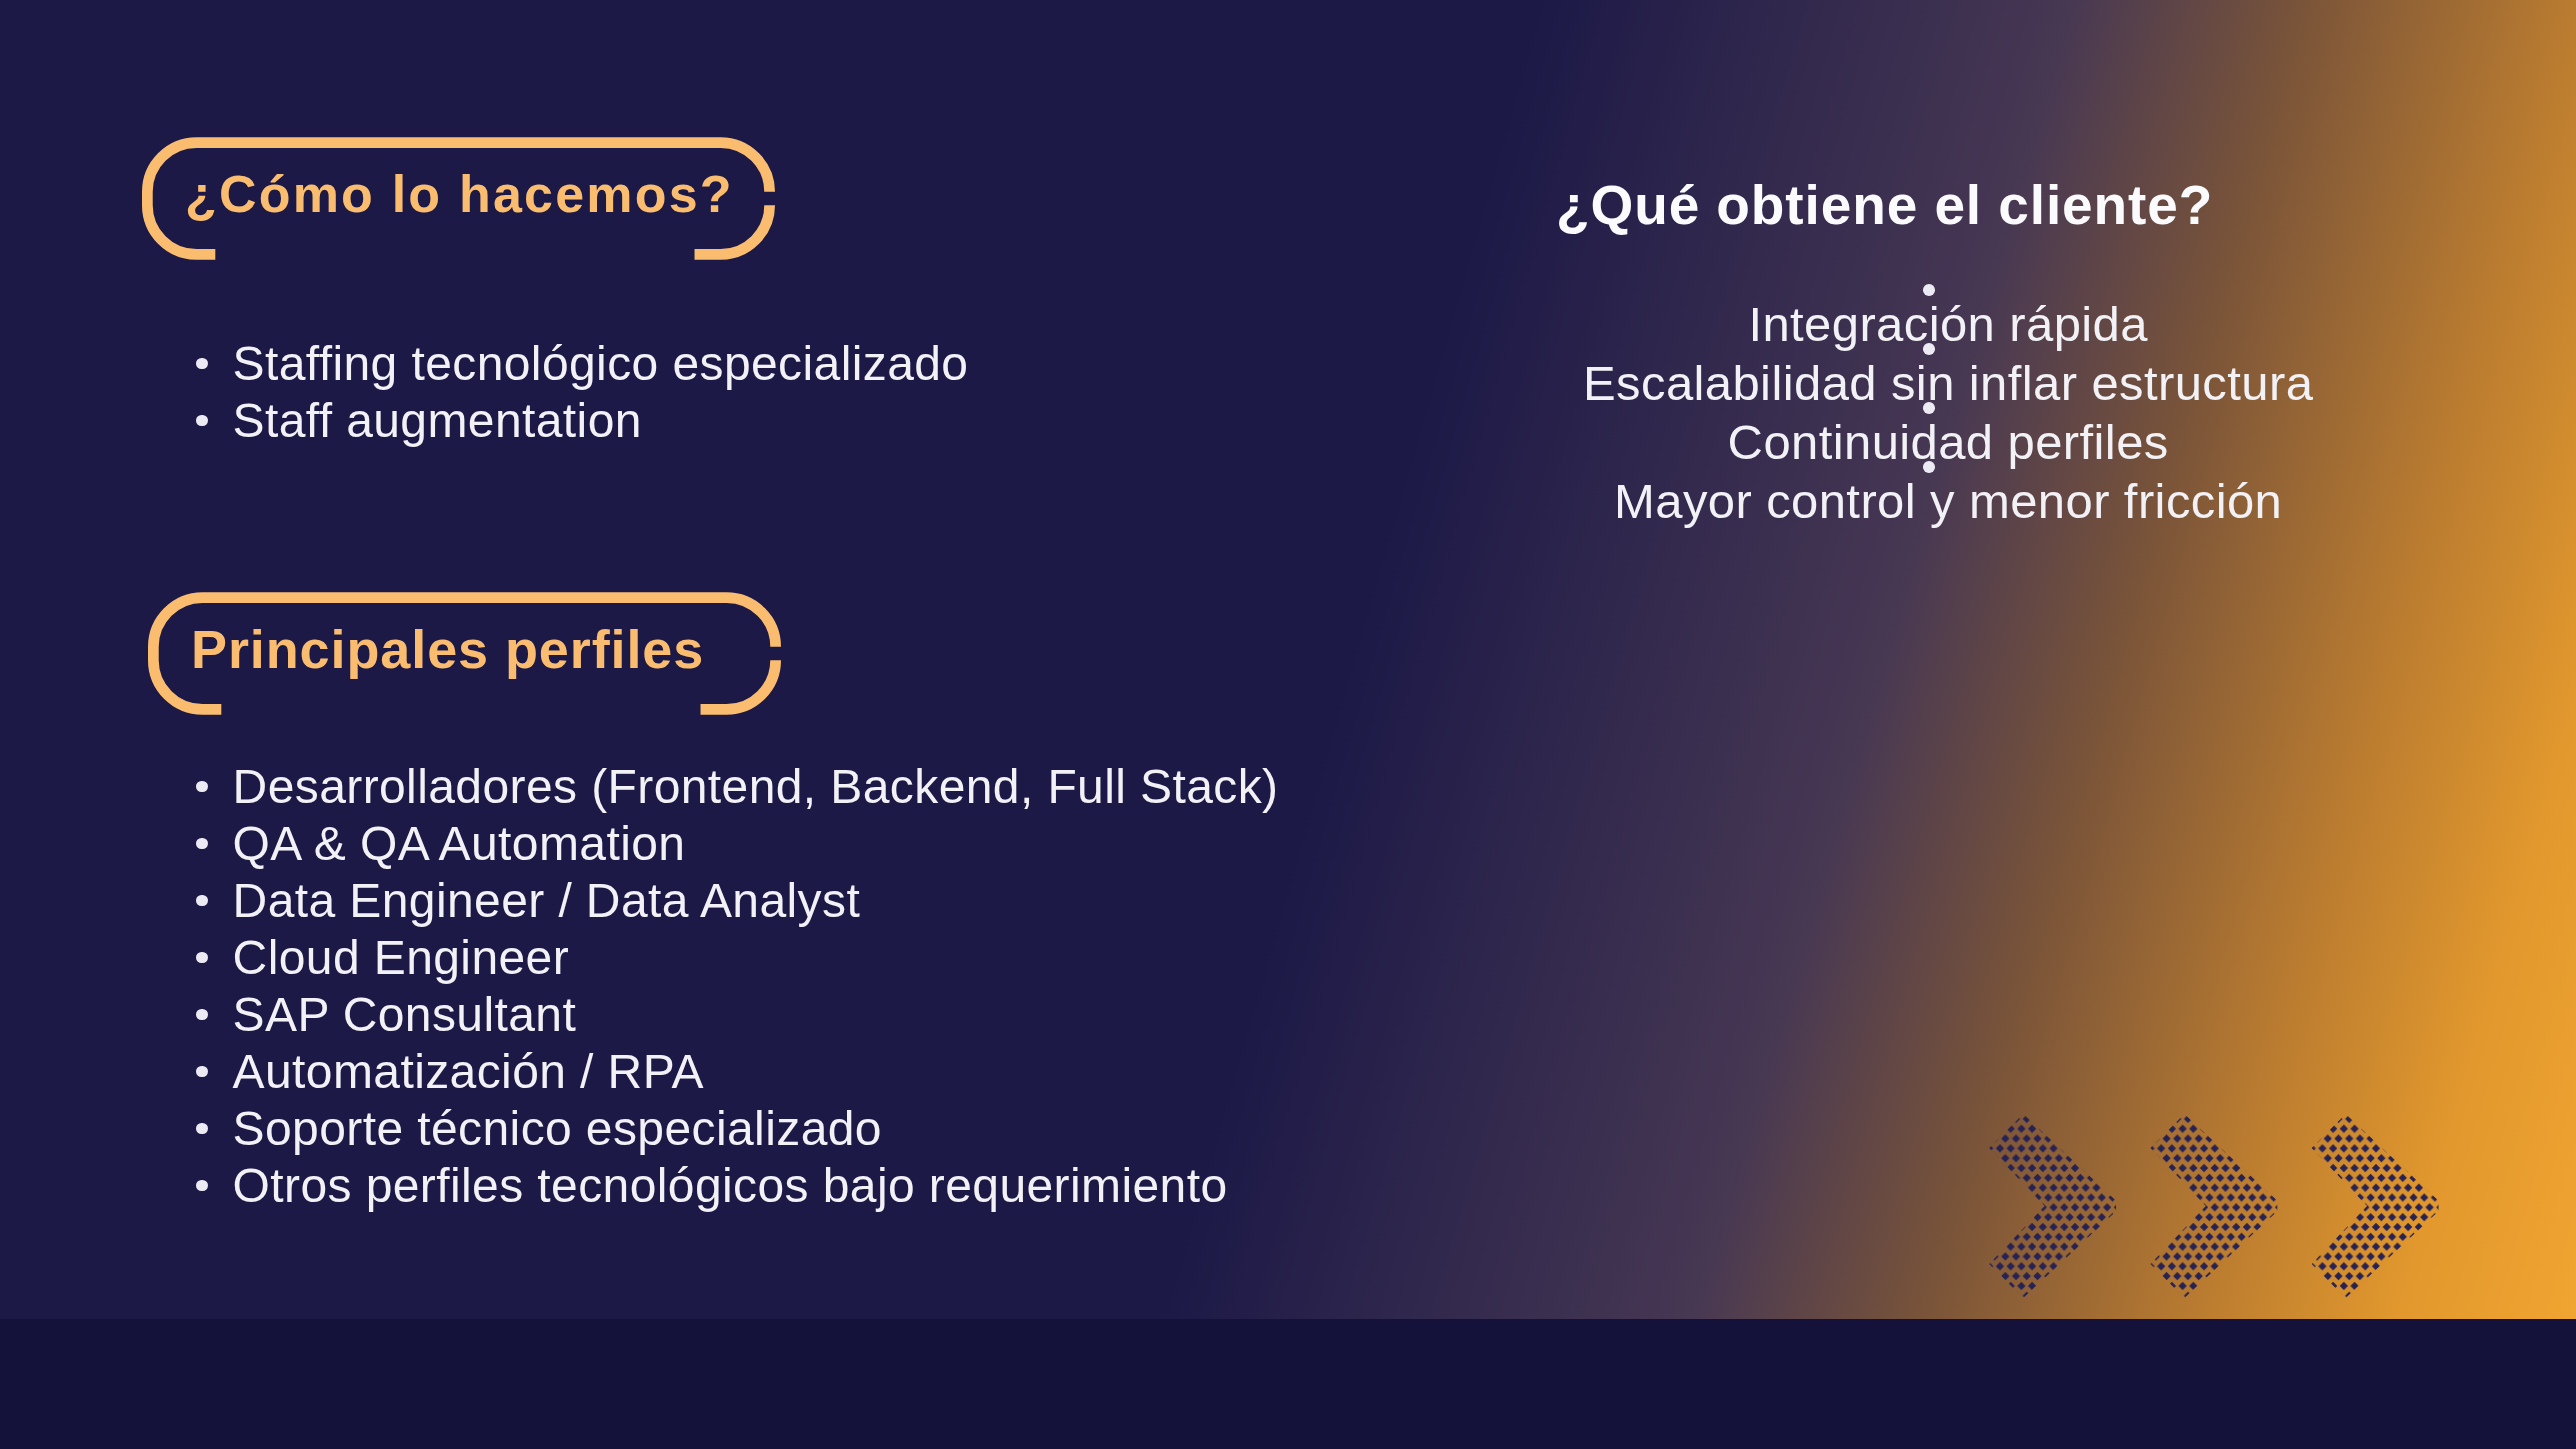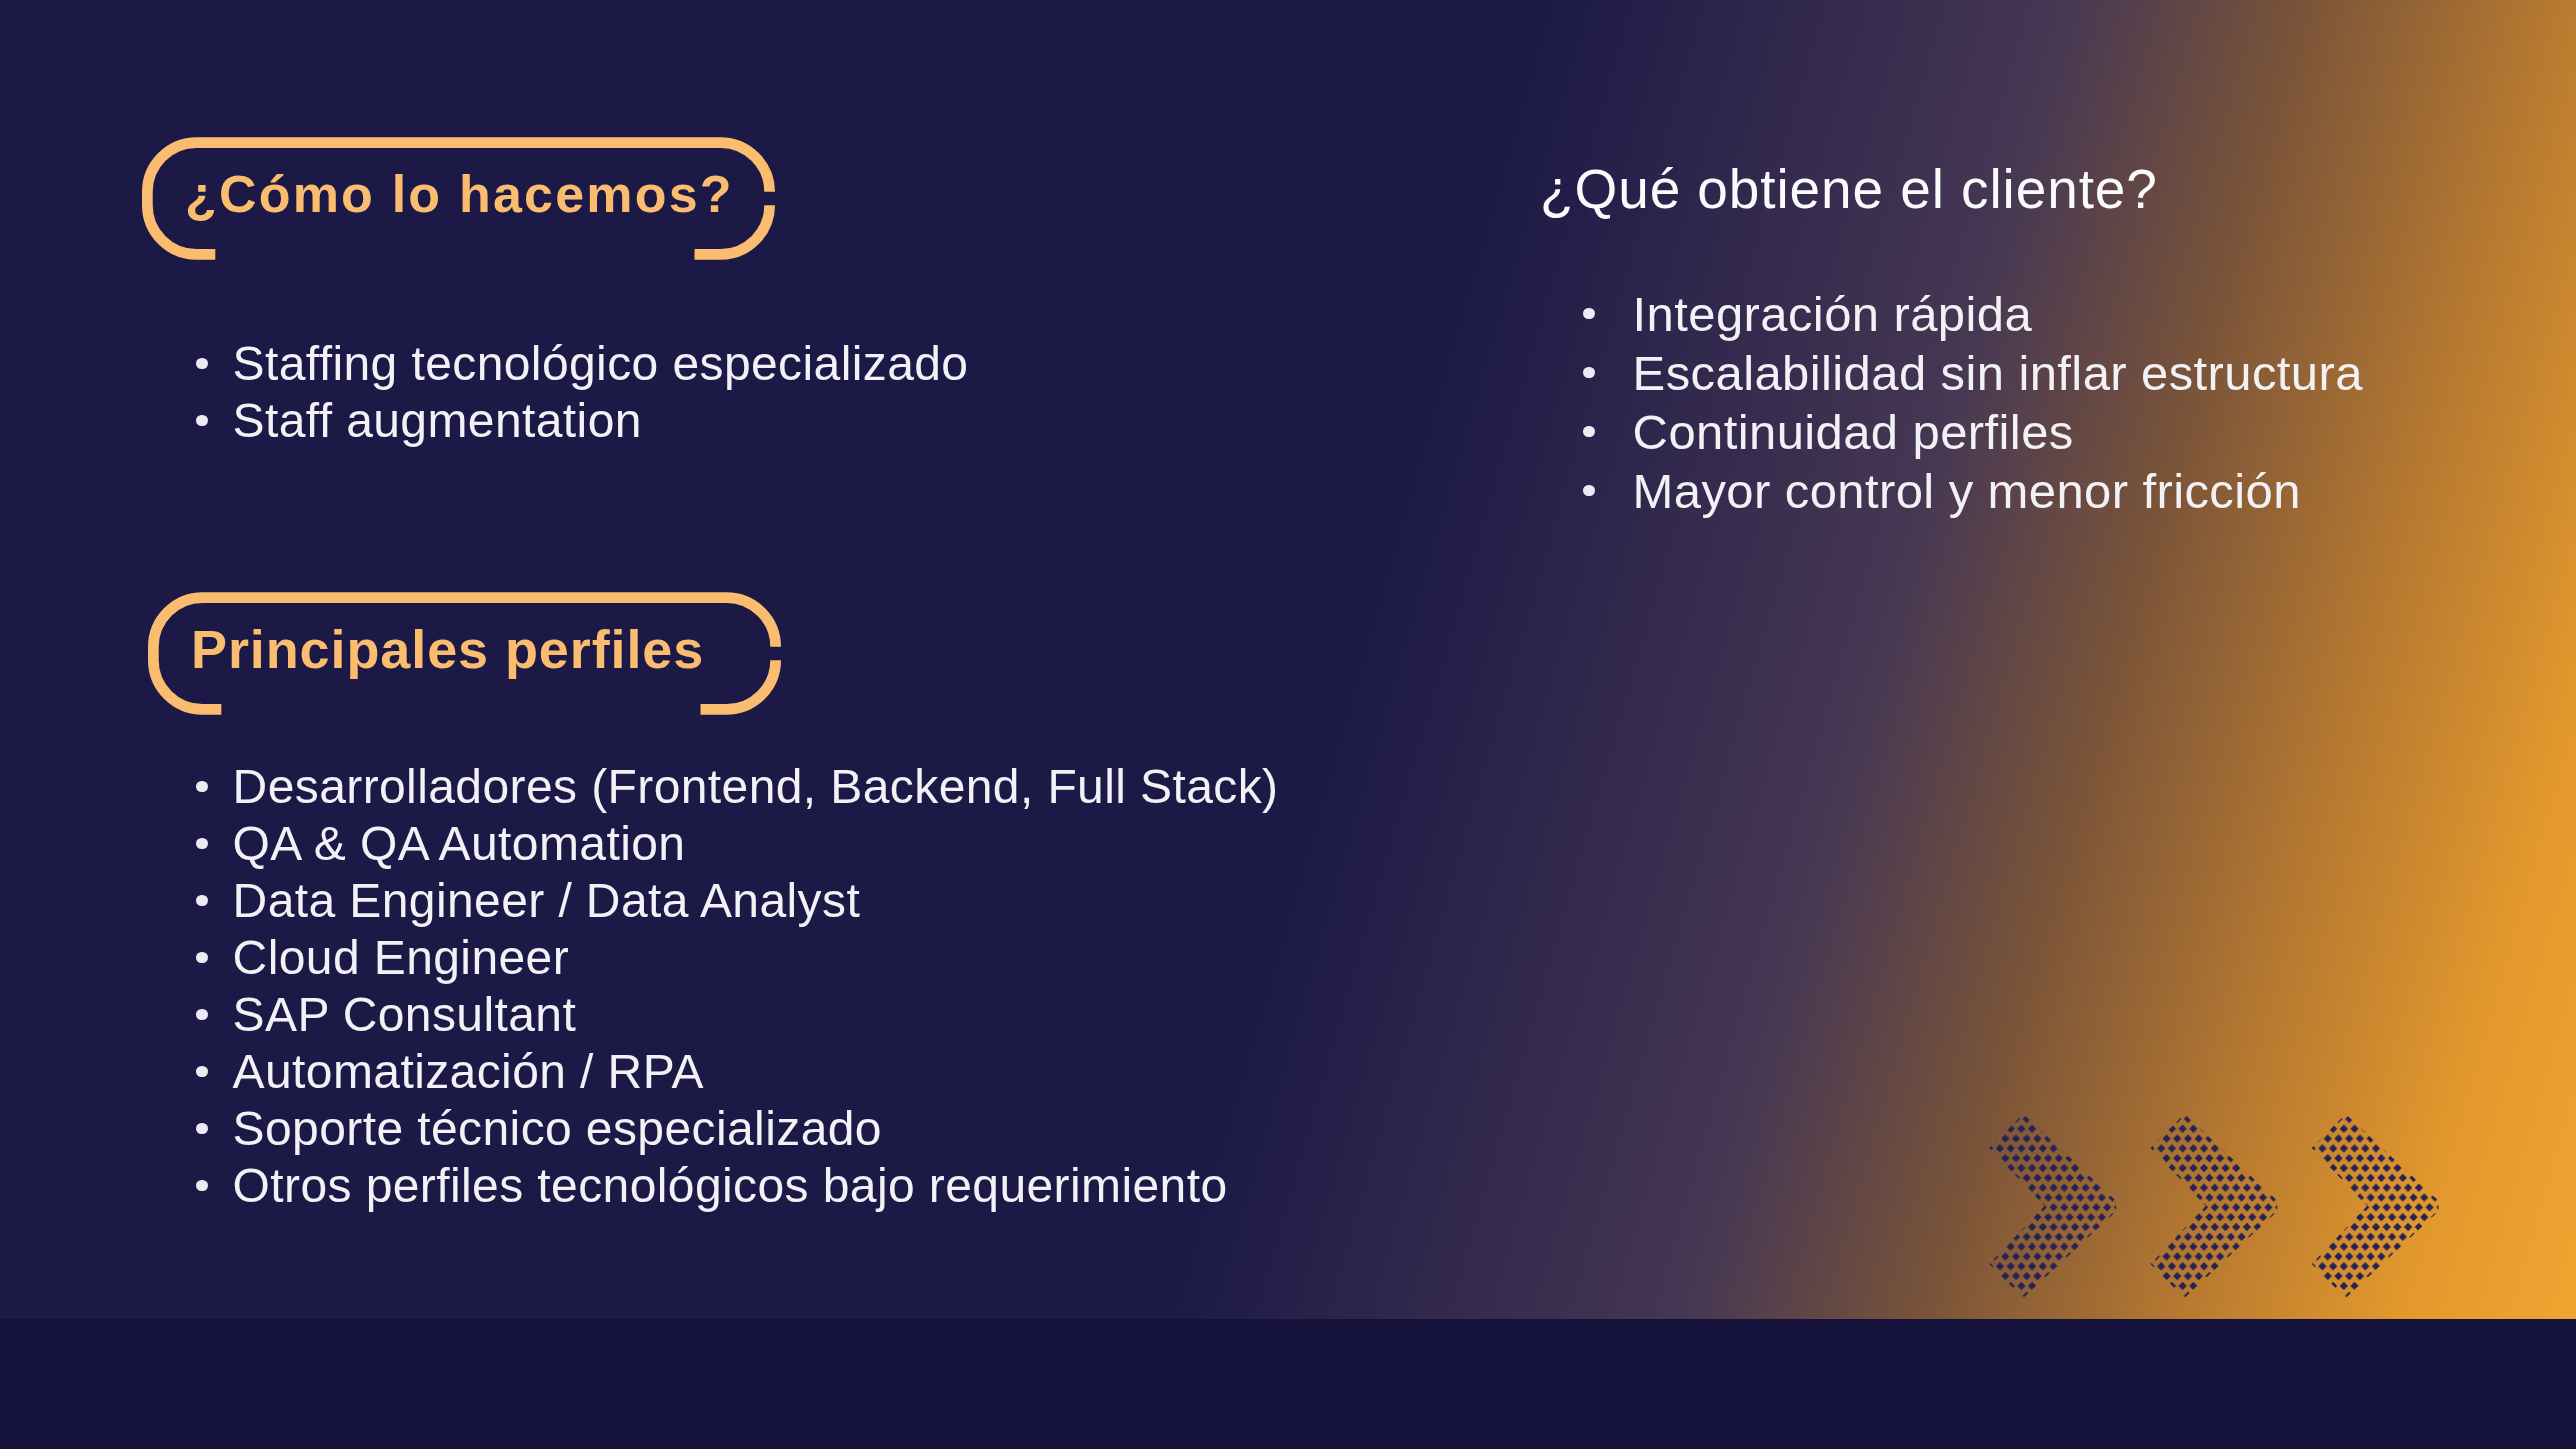--- a/index.html
+++ b/index.html
@@ -37,26 +37,26 @@
 
   
   .list{position:absolute;margin:0;padding:0;list-style:none;color:var(--body_text,#f2f1f6);}
   .list li{display:flex;align-items:center;white-space:nowrap;letter-spacing:0.4px;}
   .dot{width:11.6px;height:11.6px;border-radius:50%;background:#eceaf2;flex:0 0 auto;}
   .list-how{left:196px;top:335px;}
   .list-profiles{left:196px;top:758px;}
   .list-how li,.list-profiles li{height:57px;font-size:48px;}
   .list-how .dot,.list-profiles .dot{margin-right:25px;}
   .list-client{left:1583px;top:284px;}
-  .list-client li{height:59px;font-size:49px;}
+  .list-client li{height:59px;font-size:49px;flex-direction:column;}
   .list-client .dot{margin-right:38px;}
 
   .client-title{
-    position:absolute;left:1540px;top:157px;margin:0;white-space:nowrap;
-    font-size:55px;font-weight:normal;letter-spacing:0.9px;
+    position:absolute;left:1540px;top:157px;margin:16px;white-space:nowrap;
+    font-size:55px;font-weight:bold;letter-spacing:0.9px;
     color:var(--heading_text,#fbfbfd);
   }
 
   
   .chevrons{position:absolute;left:1989px;top:1114px;width:456px;height:184px;}
   .chev-dots{fill:var(--chevron_dots,#272254);}
 </style>
 </head>
 <body>
 

